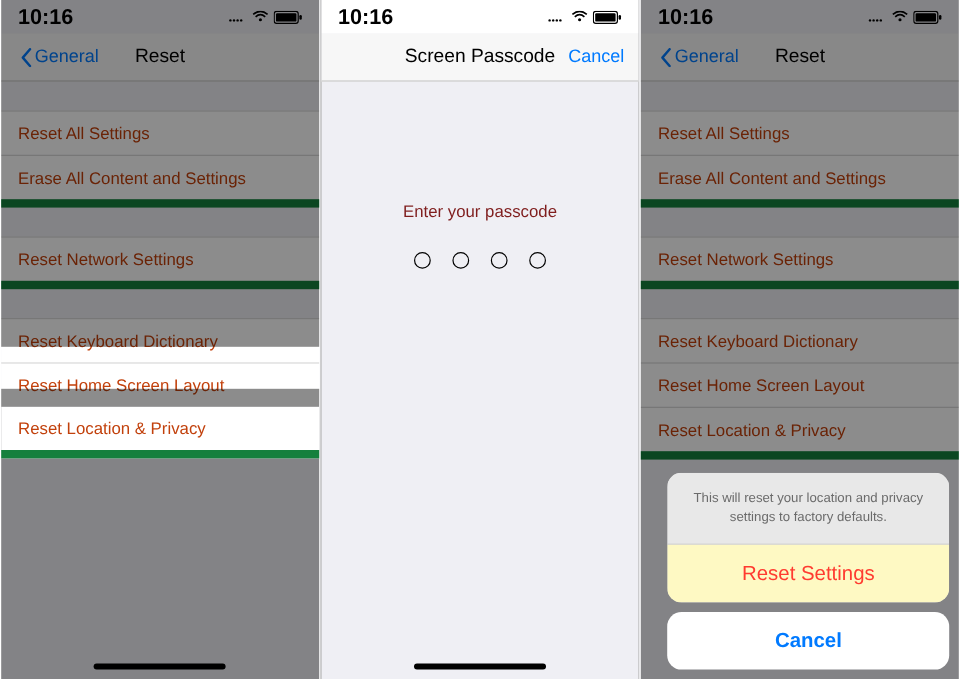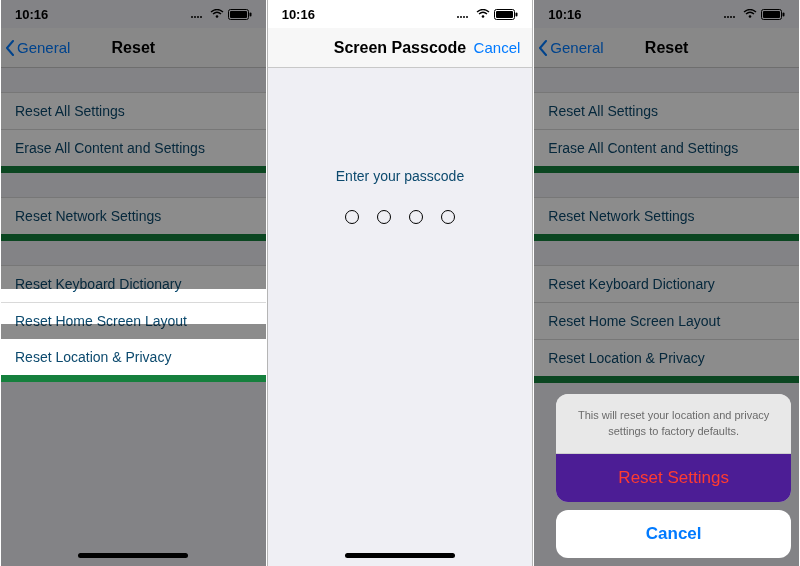--- a/index.html
+++ b/index.html
@@ -26,65 +26,65 @@
     background: rgba(0,0,0,0.45);
     pointer-events: none;
     z-index: 50;
   }
   .status-bar {
     height: 28px;
     display:flex;
     align-items:center;
     justify-content:space-between;
     padding: 0 14px;
-    font-size: 13px;
+    font-size: 18px;
     font-weight:600;
     background: transparent;
     position: relative;
     z-index: 10;
   }
   .status-right { display:flex; align-items:center; gap:4px;}
   .nav-bar {
     height: 40px;
     display:flex;
     align-items:center;
     justify-content:center;
     border-bottom: 1px solid #c8c8c8;
     background: #f7f7f7;
     position: relative;
     z-index: 10;
   }
-  .nav-title { font-size:16px; font-weight:700; }
+  .nav-title { font-size:16px; font-weight:400; }
   .nav-back {
-    position:absolute; left:4px;
+    position:absolute; left:16px;
     color:#007aff; font-size:15px;
     display:flex; align-items:center; gap:2px;
   }
   .nav-right {
     position:absolute; right:12px;
     color:#007aff; font-size:15px;
   }
   .group { margin-top: 24px; }
   .row {
     background:#fff;
     padding: 10px 14px;
     font-size:14px;
-    color:#0c4a6e;
+    color:#c2410c;
     border-top:1px solid #d9d9d9;
   }
   .row:last-child { border-bottom:7px solid #15803d; }
   .row.selected {
     position:relative; z-index: 60;
     border-top:none;
   }
   .passcode-area {
     text-align:center;
     margin-top: 100px;
   }
-  .passcode-text { font-size:14px; color:#0c4a6e; }
+  .passcode-text { font-size:14px; color:#7f1d1d; }
   .dots { display:flex; justify-content:center; gap:18px; margin-top:26px; }
   .dot {
     width:14px; height:14px; border-radius:50%;
     border:1.2px solid #000;
   }
   .home-ind {
     position:absolute; bottom:8px; left:50%;
     transform:translateX(-50%);
     width:110px; height:5px; border-radius:3px; background:#000;
   }
@@ -102,21 +102,21 @@
   .sheet-msg {
     font-size:11px; color:#6b6b6b; text-align:center;
     padding:14px 18px;
     border-bottom:1px solid #cfcfcf;
     line-height:1.4;
     background: #e8e8e8;
   }
   .sheet-btn {
     text-align:center; padding:14px; font-size:17px;
   }
-  .sheet-btn.destructive { color:#ff3b30; background:#4c1d95;}
+  .sheet-btn.destructive { color:#ff3b30; background:#fef9c3;}
   .cancel-card {
     margin-top:8px;
     background:#fff; border-radius:12px;
     text-align:center; padding:14px; font-size:17px; font-weight:600;
     color:#007aff;
   }
   svg.icon { display:block; }
 </style>
 </head>
 <body>

